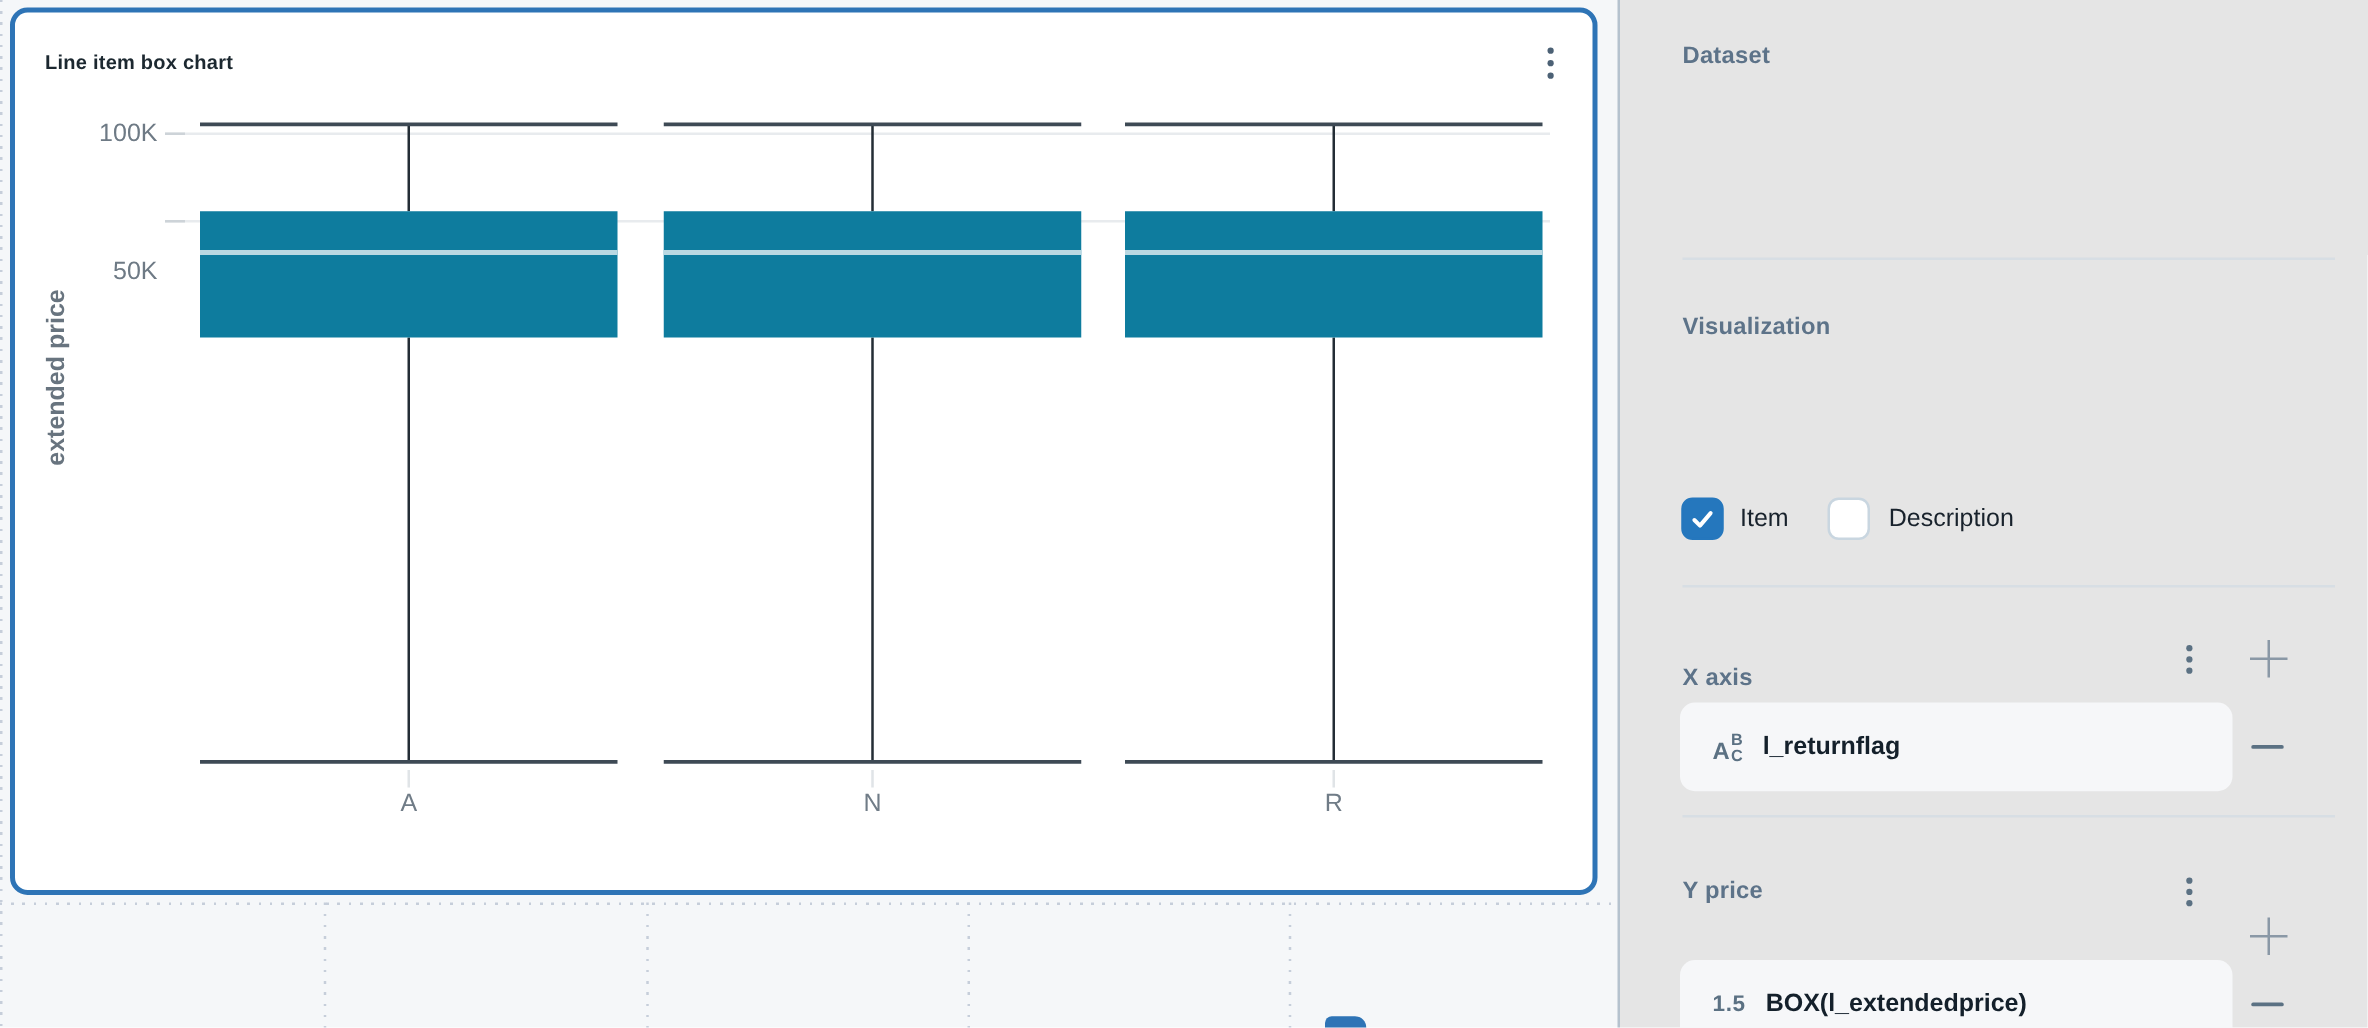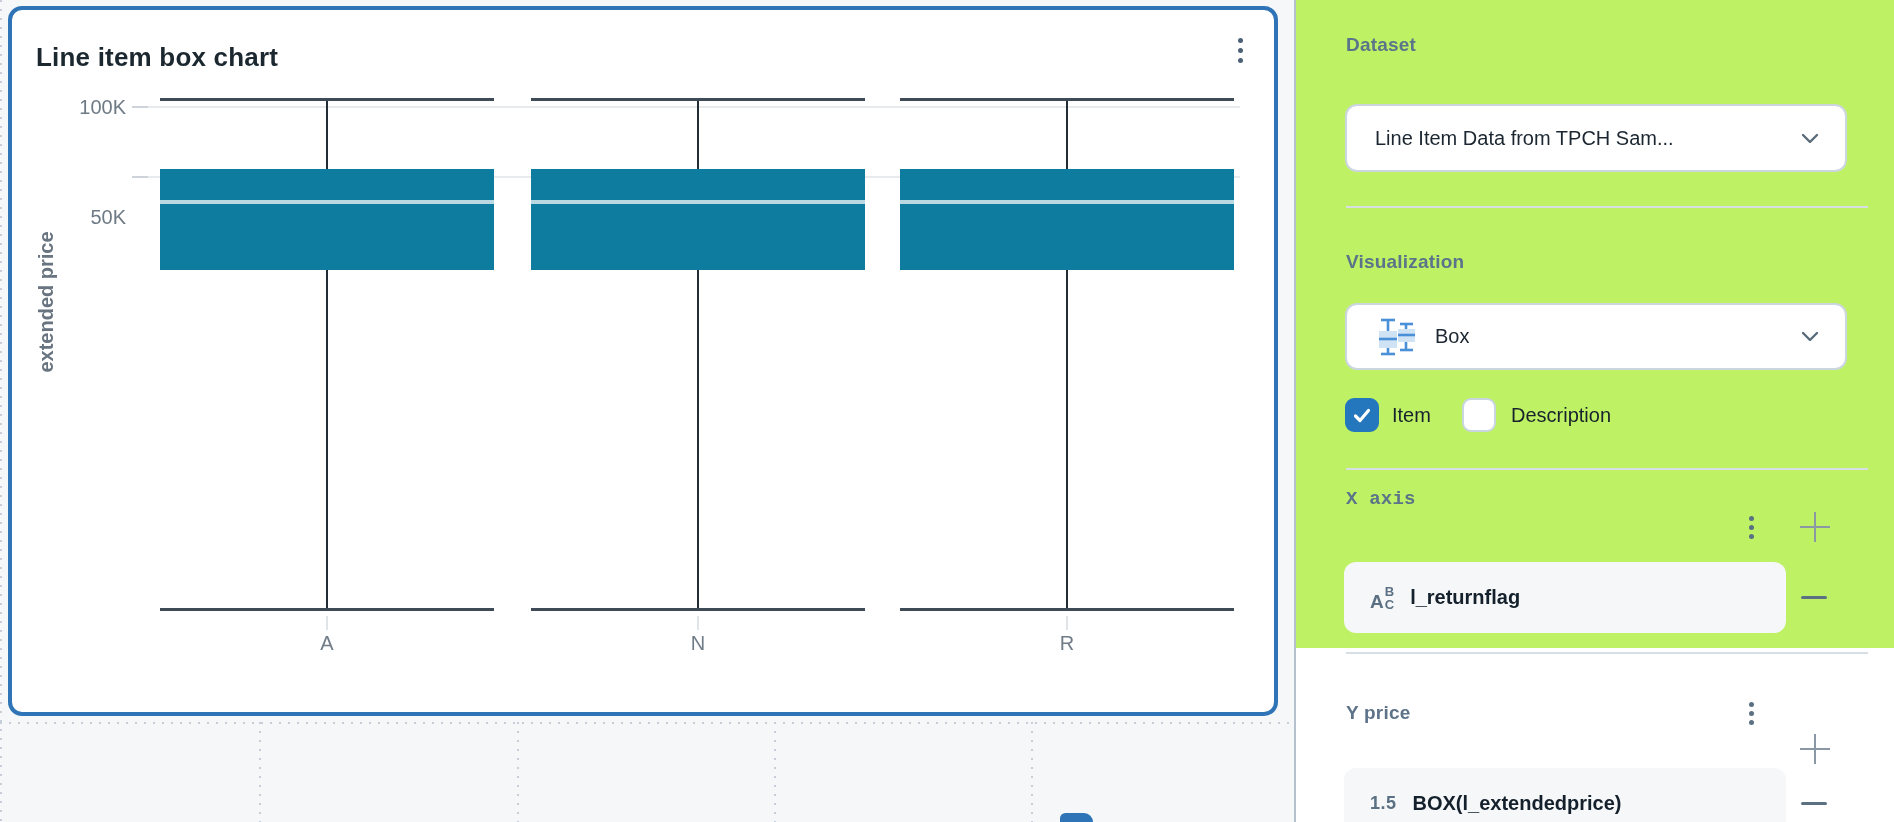--- a/index.html
+++ b/index.html
@@ -7,21 +7,21 @@
   .abs { position:absolute; }
 
   
   #canvas { left:0; top:0; width:1296px; height:822px; background:#f5f7f9; }
   .dot-v { width:2px; background-image:repeating-linear-gradient(to bottom,#c6ceda 0 2px,transparent 2px 9px); }
   .dot-h { height:2px; background-image:repeating-linear-gradient(to right,#c6ceda 0 2px,transparent 2px 9px); }
 
   
   #card { left:8px; top:6px; width:1270px; height:710px; background:#ffffff;
           border:4px solid #2e74b6; border-radius:14px; }
-  #card-title { left:36px; top:42px; font-size:26px; font-weight:bold; color:#1c2830; letter-spacing:.2px; }
+  #card-title { left:36px; top:42px; font-size:16px; font-weight:bold; color:#1c2830; letter-spacing:.2px; }
   #card-kebab { left:1226px; top:32px; width:28px; height:36px; display:flex; flex-direction:column;
                 align-items:center; justify-content:center; gap:5px; cursor:pointer; }
   #card-kebab i { width:5px; height:5px; border-radius:50%; background:#4c6175; }
 
   
   #chart { left:0; top:0; width:1894px; height:822px; pointer-events:none; }
   #chart * { pointer-events:auto; }
   .gridline { height:2px; background:#e8ebee; }
   .ytick-label { width:88px; text-align:right; font-size:20px; color:#6e7a85; }
   .ytick-mark { height:2px; background:#cdd3d8; }
@@ -30,21 +30,21 @@
   .boxrect { background:#0e7c9e; }
   .median { height:4px; background:#b9d8e2; }
   .xtick-mark { width:2px; background:#e0e4e7; }
   .cat-label { font-size:20px; color:#707c87; text-align:center; }
   #xaxis-title { font-size:20px; font-weight:bold; color:#6d7984; }
   #yaxis-title { font-size:20px; font-weight:bold; color:#68747f; white-space:nowrap;
                  transform:translate(-50%,-50%) rotate(-90deg); }
 
   
   #panel-divider { left:1294px; top:0; width:2px; height:822px; background:#b5c2ce; }
-  #panel { left:1296px; top:0; width:598px; height:648px; background:#bef264; }
+  #panel { left:1296px; top:0; width:598px; height:822px; background:#e5e5e5; }
   .section-label { font-size:19px; font-weight:bold; color:#5d7389; letter-spacing:.2px; }
   .divider { height:2px; background:#d7dee4; }
   .select { width:502px; height:68px; border:2px solid #ccd6df; border-radius:12px; background:#fff;
             display:flex; align-items:center; padding:0 26px 0 28px; cursor:pointer; }
   .select .val { font-size:20px; color:#1b2631; white-space:nowrap; overflow:hidden; }
   .select .spacer { flex:1; }
   .chev { width:18px; height:11px; flex:0 0 auto; }
   .checkbox { width:34px; height:34px; border:2px solid #c9d6e0; border-radius:9px; background:#fff;
               display:flex; align-items:center; justify-content:center; cursor:pointer; }
   .checkbox.checked { background:#2577bd; border-color:#2577bd; }
@@ -121,67 +121,39 @@
     <div class="abs xtick-mark" style="left: 1066px; top: 616px; height: 14px;"></div>
     <div class="abs cat-label" style="left: 1027px; top: 632px; width: 80px;">R</div>
   </div>
 
 <div class="abs" id="blue-sliver"></div>
 
 <div class="abs" id="panel-divider"></div>
 <div class="abs" id="panel">
 
   <div class="abs section-label" style="left:50px;top:34px;">Dataset</div>
-  <div class="abs select" style="left:49px;top:104px;">
-    <span class="val">Line Item Data from TPCH Sam...</span>
-    <span class="spacer"></span>
-    <svg class="chev" viewBox="0 0 18 11">
-        <path d="M2 2 L9 9 L16 2" fill="none" stroke="#5a6b7a" stroke-width="2.4" stroke-linecap="round" stroke-linejoin="round"></path>
-      </svg>
-  </div>
 
   <div class="abs divider" style="left:50px;top:206px;width:522px;"></div>
 
   <div class="abs section-label" style="left:50px;top:251px;">Visualization</div>
-  <div class="abs select" style="left:49px;top:303px;height:67px;">
-    <svg width="44" height="44" viewBox="0 0 44 44" style="margin-right:16px;flex:0 0 auto;">
-      <g stroke="#4a90d8" stroke-width="2.6" fill="none">
-        <line x1="13" y1="5" x2="13" y2="39"></line>
-          <line x1="6" y1="5" x2="20" y2="5"></line>
-          <line x1="6" y1="39" x2="20" y2="39"></line>
-        <rect x="4" y="16" width="18" height="17" fill="#cfe3f5" stroke="none"></rect>
-          <line x1="4" y1="24" x2="22" y2="24"></line>
-        <line x1="31" y1="9" x2="31" y2="35"></line>
-          <line x1="25" y1="9" x2="38" y2="9"></line>
-          <line x1="25" y1="35" x2="38" y2="35"></line>
-        <rect x="23" y="14" width="17" height="13" fill="#cfe3f5" stroke="none"></rect>
-          <line x1="23" y1="20" x2="40" y2="20"></line>
-      </g>
-    </svg>
-    <span class="val">Box</span>
-    <span class="spacer"></span>
-    <svg class="chev" viewBox="0 0 18 11">
-        <path d="M2 2 L9 9 L16 2" fill="none" stroke="#5a6b7a" stroke-width="2.4" stroke-linecap="round" stroke-linejoin="round"></path>
-      </svg>
-  </div>
 
   <div class="abs checkbox checked" style="left:49px;top:398px;">
     <svg width="18" height="15" viewBox="0 0 18 15">
         <path d="M2.5 8 L7 12.5 L15.5 2.5" fill="none" stroke="#ffffff" stroke-width="3.2" stroke-linecap="round" stroke-linejoin="round"></path>
       </svg>
   </div>
   <div class="abs cb-label" style="left:96px;top:404px;">Item</div>
   <div class="abs checkbox" style="left:166px;top:398px;">
     
   </div>
   <div class="abs cb-label" style="left:215px;top:404px;">Description</div>
 
   <div class="abs divider" style="left:50px;top:468px;width:522px;"></div>
 
-  <div class="abs section-label" style="left:50px;top:488px;font-family:Liberation Mono, monospace;">X axis</div>
+  <div class="abs section-label" style="left:50px;top:532px;">X axis</div>
   <div class="abs kebab" style="left:444px;top:510px;">
       <i></i>
       <i></i>
       <i></i>
     </div>
   <div class="abs plusbtn" style="left:501px;top:509px;"></div>
   <div class="abs field-row" style="left:48px;top:562px;">
     <span class="abc-icon">
         <span class="a">A</span>
         <span class="bc">

